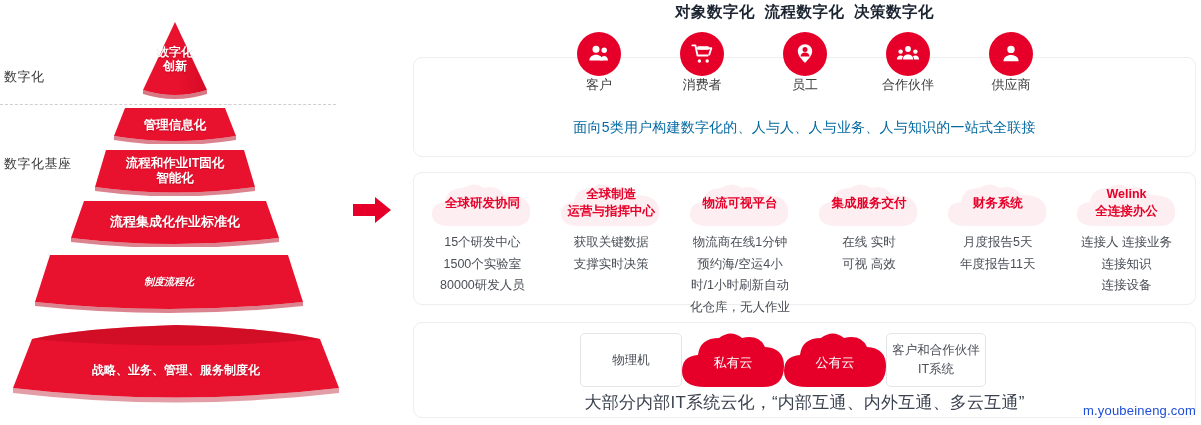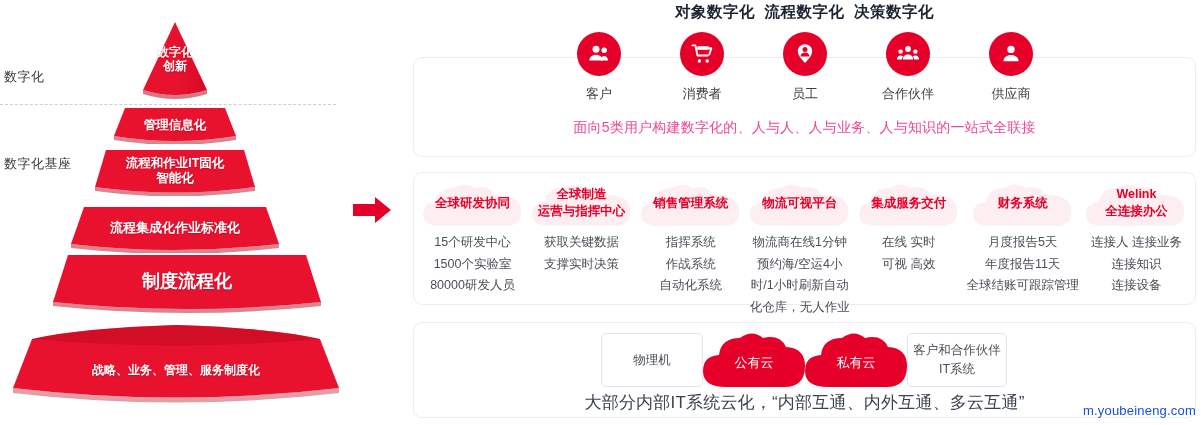--- a/index.html
+++ b/index.html
@@ -112,33 +112,32 @@
   .persona-bubble {
     width: 44px; height: 44px;
     border-radius: 50%;
     background: #e60029;
     display: flex;
     align-items: center;
     justify-content: center;
   }
   .persona-bubble svg { display: block; }
   .persona-label {
-    margin-top: 9px;
     font-size: 13px;
     color: #404040;
     white-space: nowrap;
   }
 
   #users-caption {
     position: absolute;
     left: 413px; top: 119px;
     width: 783px;
     text-align: center;
     font-size: 14px;
-    color: #ec4899;
+    color: #0369a1;
     letter-spacing: .2px;
   }
 
   
   #systems-row {
     position: absolute;
     left: 418px; top: 182px;
     width: 773px;
     display: flex;
     align-items: flex-start;
@@ -188,21 +187,21 @@
   .sys-items.wrap div { white-space: normal; }
 
   
   #cloud-row {
     position: absolute;
     left: 580px; top: 332px;
     width: 448px;
     height: 56px;
     display: flex;
     align-items: center;
-    justify-content: center;
+    justify-content: flex-start;
     gap: 0px;
   }
   .box-node {
     width: 102px; height: 54px;
     border: 1px solid #e3e5e8;
     border-radius: 5px;
     background: #fff;
     display: flex;
     align-items: center;
     justify-content: center;
@@ -290,29 +289,29 @@
 
     <div class="tier" style="left:88px; top:150px; width:174px; height:46px; font-size:12.5px;">
       <svg width="174" height="46" viewBox="0 0 174 46">
         <path d="M18 0 L156 0 L167 37 Q87 48 7 37 Z" fill="#e8112e"></path>
         <path d="M7 37 Q87 48 167 37 L167 41 Q87 52 7 41 Z" fill="#b80a20" opacity=".5"></path>
       </svg>
       <div class="tier-text">流程和作业IT固化
 智能化</div>
     </div>
 
-    <div class="tier" style="left:62px; top:201px; width:226px; height:46px; font-size:13px;margin-top:6px;">
+    <div class="tier" style="left:62px; top:201px; width:226px; height:46px; font-size:13px;">
       <svg width="226" height="46" viewBox="0 0 226 46">
         <path d="M22 0 L204 0 L217 37 Q113 49 9 37 Z" fill="#e8112e"></path>
         <path d="M9 37 Q113 49 217 37 L217 41 Q113 53 9 41 Z" fill="#b80a20" opacity=".5"></path>
       </svg>
       <div class="tier-text">流程集成化作业标准化</div>
     </div>
 
-    <div class="tier" style="left:44px; top:255px; width:286px; height:58px; font-size:18px;">
+    <div class="tier" style="left:26px; top:255px; width:286px; height:58px; font-size:10px;font-style:italic;">
       <svg width="286" height="58" viewBox="0 0 286 58">
         <path d="M24 0 L262 0 L277 47 Q143 61 9 47 Z" fill="#e8112e"></path>
         <path d="M9 47 Q143 61 277 47 L277 51 Q143 65 9 51 Z" fill="#b80a20" opacity=".5"></path>
       </svg>
       <div class="tier-text">制度流程化</div>
     </div>
 
     <div class="tier" style="left:6px; top:325px; width:340px; height:80px; font-size:12px;">
       <svg width="340" height="80" viewBox="0 0 340 80">
         <path d="M170 0 Q266 3 314 14 L333 63 Q170 82 7 63 L26 14 Q74 3 170 0 Z" fill="#e8112e"></path>
@@ -427,110 +426,96 @@
       </svg>
       <div class="sys-title">全球制造
 运营与指挥中心</div>
     </div>
     <div class="sys-items">
       <div>获取关键数据</div>
       <div>支撑实时决策</div>
     </div>
   </div>
 
+
   <div class="system-col">
     <div class="sys-title-wrap">
       <svg class="cloud-bg" viewBox="0 0 116 46">
         <path d="M26 44 Q8 44 8 32 Q8 21 21 20 Q23 6 39 6 Q50 -1 60 6 Q74 2 80 13 Q104 12 106 27 Q108 44 90 44 Z" fill="#fdeef1"></path>
       </svg>
-      <div class="sys-title">销售管理系统</div>
-    </div>
-    <div class="sys-items">
-      <div>指挥系统</div>
-      <div>作战系统</div>
-      <div>自动化系统</div>
+      <div class="sys-title">物流可视平台</div>
+    </div>
+    <div class="sys-items wrap" style="max-width:104px;">
+      <div>物流商在线1分钟预约海/空运4小时/1小时刷新自动化仓库，无人作业</div>
     </div>
   </div>
 
   <div class="system-col">
     <div class="sys-title-wrap">
       <svg class="cloud-bg" viewBox="0 0 116 46">
         <path d="M26 44 Q8 44 8 32 Q8 21 21 20 Q23 6 39 6 Q50 -1 60 6 Q74 2 80 13 Q104 12 106 27 Q108 44 90 44 Z" fill="#fdeef1"></path>
       </svg>
-      <div class="sys-title">物流可视平台</div>
-    </div>
-    <div class="sys-items wrap" style="max-width:104px;">
-      <div>物流商在线1分钟预约海/空运4小时/1小时刷新自动化仓库，无人作业</div>
+      <div class="sys-title">集成服务交付</div>
+    </div>
+    <div class="sys-items">
+      <div>在线 实时</div>
+      <div>可视 高效</div>
     </div>
   </div>
 
   <div class="system-col">
     <div class="sys-title-wrap">
       <svg class="cloud-bg" viewBox="0 0 116 46">
         <path d="M26 44 Q8 44 8 32 Q8 21 21 20 Q23 6 39 6 Q50 -1 60 6 Q74 2 80 13 Q104 12 106 27 Q108 44 90 44 Z" fill="#fdeef1"></path>
       </svg>
-      <div class="sys-title">集成服务交付</div>
+      <div class="sys-title">财务系统</div>
     </div>
     <div class="sys-items">
-      <div>在线 实时</div>
-      <div>可视 高效</div>
+      <div>月度报告5天</div>
+      <div>年度报告11天</div>
     </div>
   </div>
 
   <div class="system-col">
     <div class="sys-title-wrap">
       <svg class="cloud-bg" viewBox="0 0 116 46">
         <path d="M26 44 Q8 44 8 32 Q8 21 21 20 Q23 6 39 6 Q50 -1 60 6 Q74 2 80 13 Q104 12 106 27 Q108 44 90 44 Z" fill="#fdeef1"></path>
       </svg>
-      <div class="sys-title">财务系统</div>
-    </div>
-    <div class="sys-items">
-      <div>月度报告5天</div>
-      <div>年度报告11天</div>
-      <div>全球结账可跟踪管理</div>
-    </div>
-  </div>
-
-  <div class="system-col">
-    <div class="sys-title-wrap">
-      <svg class="cloud-bg" viewBox="0 0 116 46">
-        <path d="M26 44 Q8 44 8 32 Q8 21 21 20 Q23 6 39 6 Q50 -1 60 6 Q74 2 80 13 Q104 12 106 27 Q108 44 90 44 Z" fill="#fdeef1"></path>
-      </svg>
       <div class="sys-title">Welink
 全连接办公</div>
     </div>
     <div class="sys-items">
       <div>连接人 连接业务</div>
       <div>连接知识</div>
       <div>连接设备</div>
     </div>
   </div>
 
 </div>
 
 <div class="card" id="card-cloud"></div>
 
 <div id="cloud-row">
 
   <div class="box-node">物理机</div>
+
+  <div class="cloud-node">
+    <svg width="110" height="58" viewBox="0 0 110 58">
+      <path d="M27 56 Q4 56 4 40 Q4 25 20 24 Q22 7 41 7 Q53 -2 64 7 Q81 3 87 16 Q106 17 106 35 Q106 56 85 56 Z" fill="#e60029"></path>
+    </svg>
+    <span>私有云</span>
+  </div>
 
   <div class="cloud-node">
     <svg width="110" height="58" viewBox="0 0 110 58">
       <path d="M27 56 Q4 56 4 40 Q4 25 20 24 Q22 7 41 7 Q53 -2 64 7 Q81 3 87 16 Q106 17 106 35 Q106 56 85 56 Z" fill="#e60029"></path>
     </svg>
     <span>公有云</span>
   </div>
 
-  <div class="cloud-node">
-    <svg width="110" height="58" viewBox="0 0 110 58">
-      <path d="M27 56 Q4 56 4 40 Q4 25 20 24 Q22 7 41 7 Q53 -2 64 7 Q81 3 87 16 Q106 17 106 35 Q106 56 85 56 Z" fill="#e60029"></path>
-    </svg>
-    <span>私有云</span>
-  </div>
-
   <div class="box-node" style="width:100px;">客户和合作伙伴
 IT系统</div>
 
 </div>
 
 <div id="cloud-caption">大部分内部IT系统云化，“内部互通、内外互通、多云互通”</div>
 
 <div id="watermark">m.youbeineng.com</div>
 
 </body></html>

